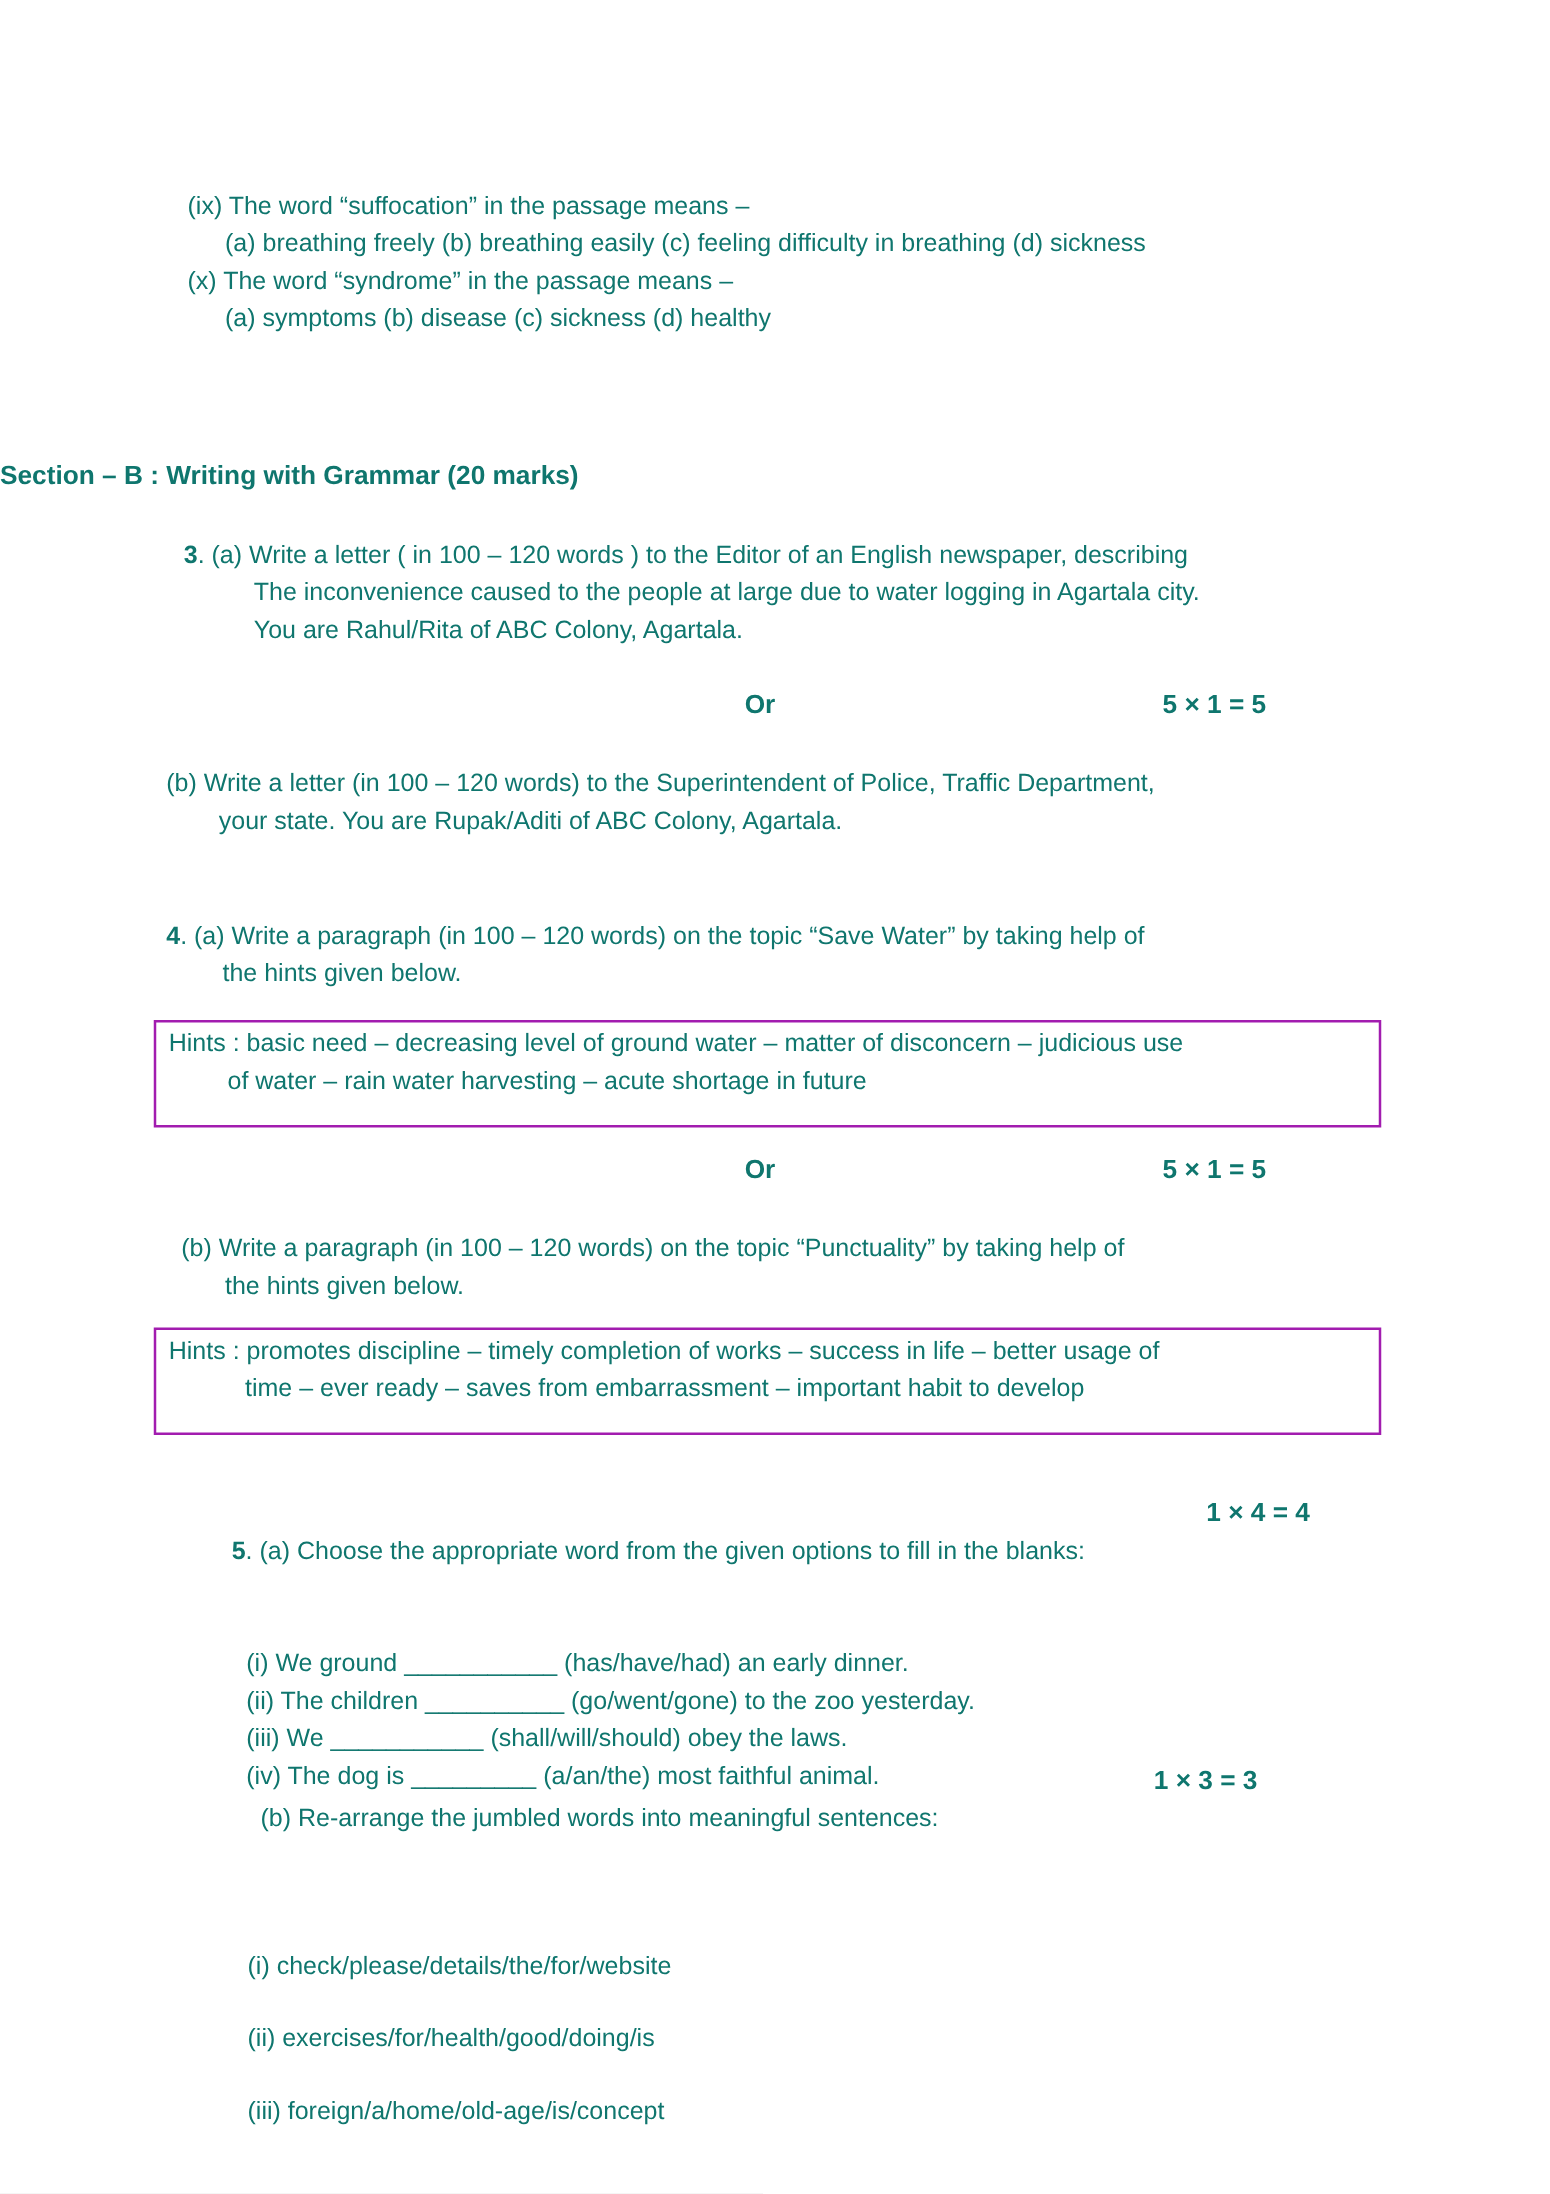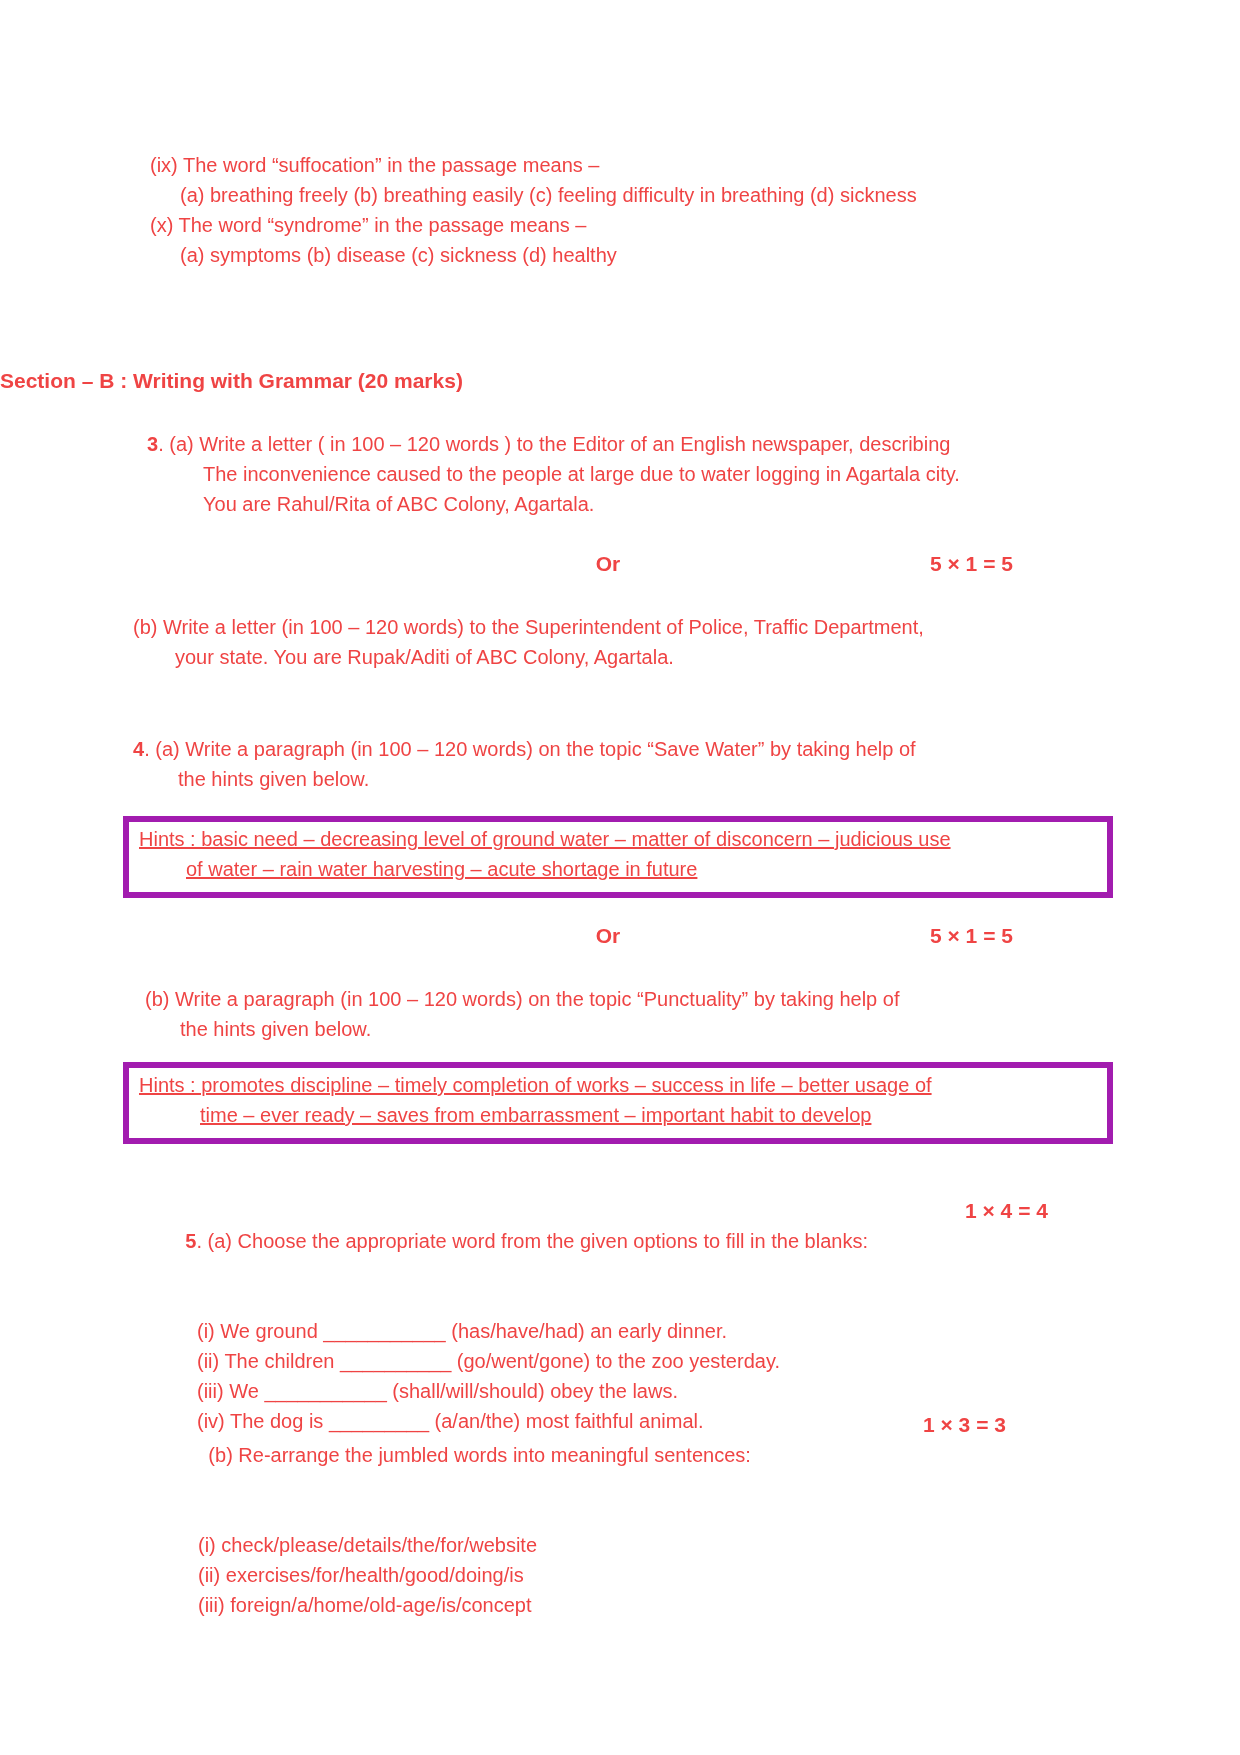--- a/index.html
+++ b/index.html
@@ -5,31 +5,31 @@
   html,body{margin:0;padding:0;background:#e8e8e8;}
   #page{
     position:relative;
     width:1240px;
     height:1755px;
     margin:0 auto;
     background:#ffffff;
     font-family:"Liberation Sans", sans-serif;
     font-size:20px;
     line-height:30px;
-    color:#ef4444;
+    color:#0f766e;
   }
   .block{position:absolute;}
   .line{white-space:pre-wrap;}
   .b{font-weight:bold;}
   .indent1{margin-left:30px;}
   .cont56{margin-left:56px;}
   .cont42{margin-left:42px;}
   .cont45{margin-left:45px;}
   .cont35{margin-left:35px;}
-  .cont23{margin-left:23px;}
+  .cont23{margin-left:23px;margin-top:28px;}
   .heading{
     width:100%;
     text-align:left;
     font-weight:bold;
     font-size:21px;
   }
   .or-row{
     left:148px;
     width:920px;
     text-align:center;
@@ -38,24 +38,23 @@
   }
   .or-row .marks{
     position:absolute;
     left:782px;
     top:0;
   }
   .marks{font-weight:bold;font-size:21px;}
   .hints-box{
     left:123px;
     width:960px;
-    border:6px solid #a21caf;
-    padding:2px 8px 8px 10px;
+    border:2px solid #a21caf;
+    padding:2px 8px 20px 10px;
     background:#ffffff;
-    text-decoration:underline;
   }
   .rel{position:relative;}
   .abs-marks{position:absolute;top:0;}
 </style>
 </head>
 <body>
 
 <div id="page">
 
   <div class="block" style="top:150px;left:150px;">

